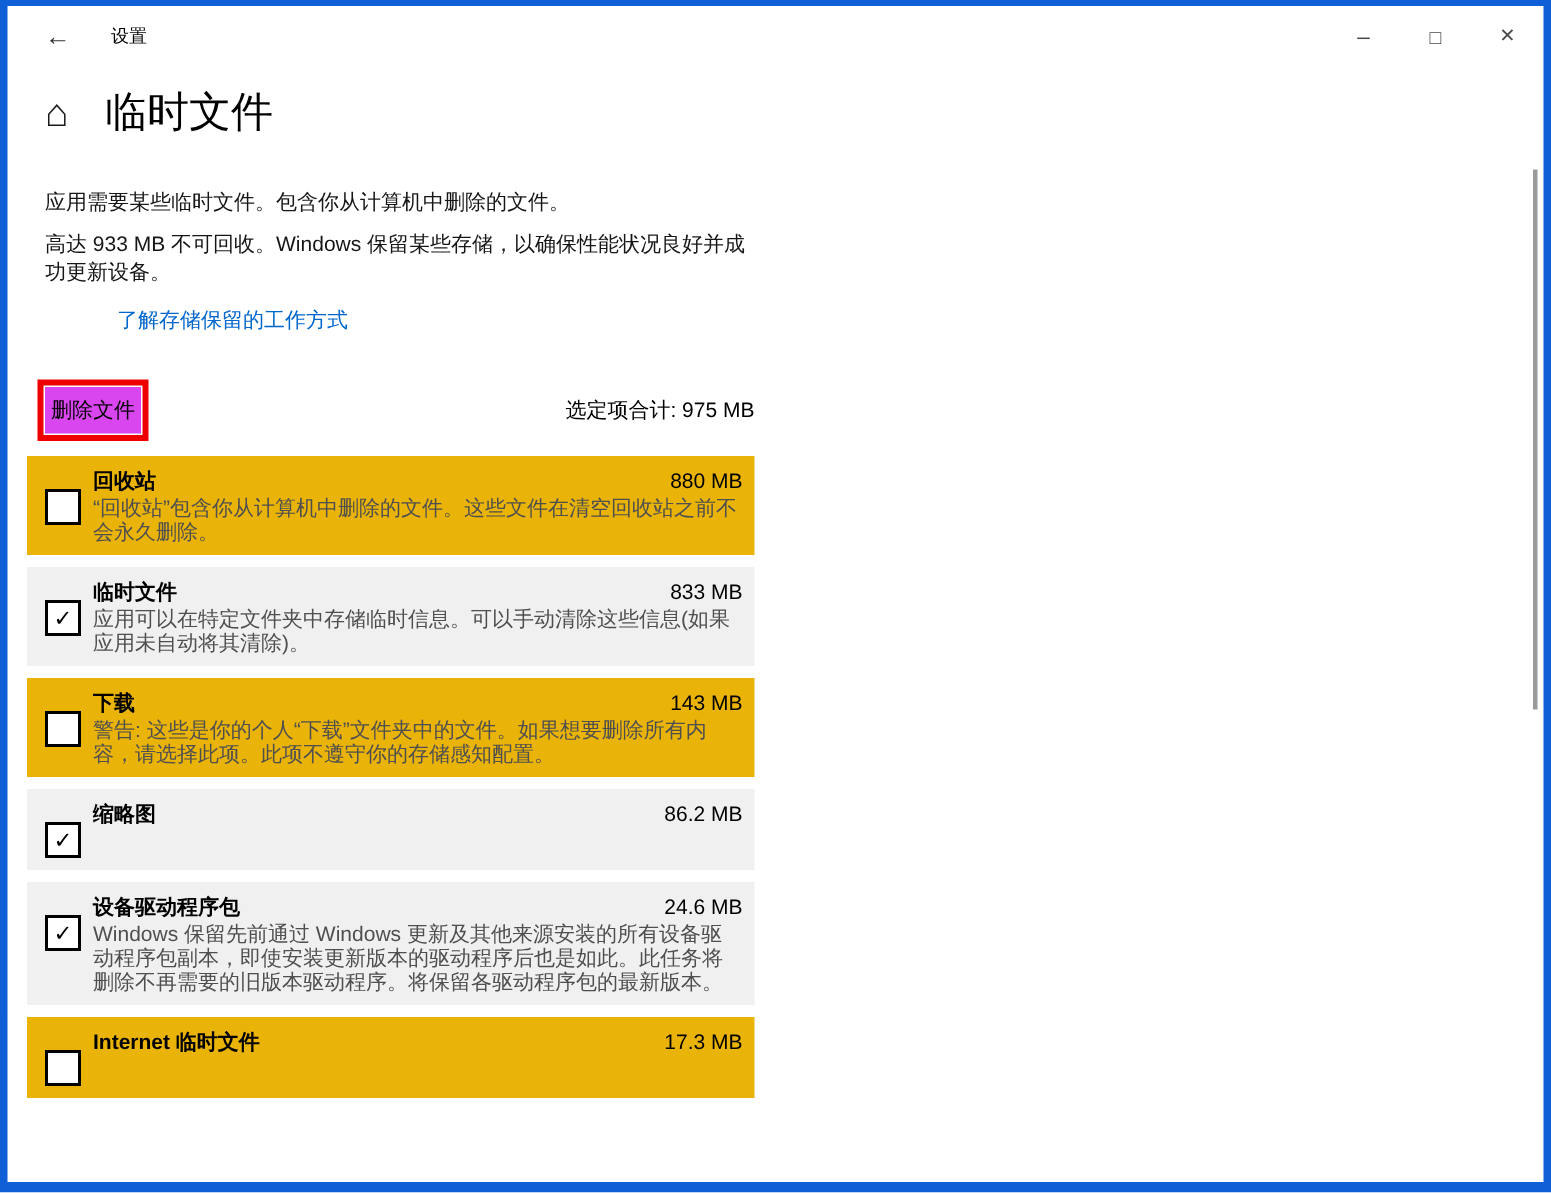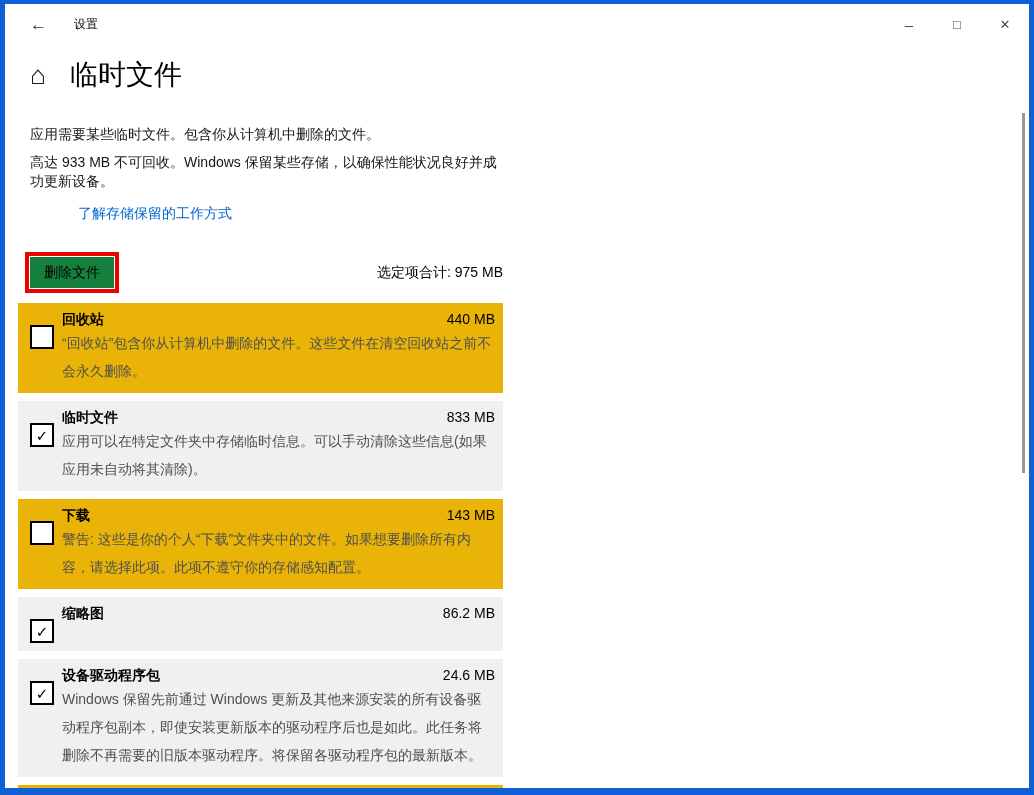--- a/index.html
+++ b/index.html
@@ -34,36 +34,36 @@
 
   .intro{margin:34px 0 0;font-size:14px;color:#161616;line-height:19px;width:473px;}
   .note{margin:9px 0 0;font-size:14px;color:#161616;line-height:19px;width:473px;}
   .learn-link{display:inline-block;margin-top:14px;font-size:14px;color:#0066cc;
               text-decoration:none;line-height:17px;margin-left:48px;}
 
   
   .action-row{width:473px;margin-top:30px;display:flex;justify-content:space-between;
               align-items:center;}
   .annotation-box{display:inline-block;border:4px solid #ee0000;padding:1px;margin-left:-5px;}
-  .delete-btn{background:#15803d;border:none;font-family:inherit;font-size:14px;color:#000;
-              padding:7px 14px;line-height:17px;cursor:default;}
+  .delete-btn{background:#d946ef;border:none;font-family:inherit;font-size:14px;color:#000;
+              padding:7px 4px;line-height:17px;cursor:default;}
   .total-label{font-size:14px;color:#000;}
 
   
   .list{margin:10px 0 0 -12px;width:485px;}
   .row{display:flex;box-sizing:border-box;padding:6px 8px 8px 12px;margin-bottom:8px;background:#eab308;}
   .row[data-variant="selected"]{background:#f0f0f0;}
   .checkbox{flex:none;width:20px;height:20px;margin-top:16px;border:2px solid #000;background:#fff;
             display:flex;align-items:center;justify-content:center;}
   .check-glyph{font-size:15px;line-height:1;color:#000;}
   .row-body{flex:1;margin-left:8px;min-width:0;}
   .row-head{display:flex;justify-content:space-between;font-size:14px;line-height:20px;}
   .row-title{font-weight:bold;color:#000;}
   .row-size{color:#000;font-weight:400;white-space:nowrap;margin-left:8px;}
-  .row-desc{font-size:14px;line-height:28px;color:#4f4f4f;}
+  .row-desc{font-size:14px;line-height:16px;color:#4f4f4f;}
 
   
   .scroll-thumb{position:absolute;right:4px;top:109px;width:3px;height:360px;background:#9a9a9a;}
 </style>
 </head>
 <body>
 
 <div class="window">
 
   <div class="titlebar">
@@ -96,21 +96,21 @@
 
     <div class="list">
 
       <div class="row" data-variant="unselected">
         <div class="checkbox">
           <span class="check-glyph"></span>
         </div>
         <div class="row-body">
           <div class="row-head">
             <span class="row-title">回收站</span>
-            <span class="row-size">440 MB</span>
+            <span class="row-size">880 MB</span>
           </div>
           <div class="row-desc">“回收站”包含你从计算机中删除的文件。这些文件在清空回收站之前不会永久删除。</div>
         </div>
       </div>
 
       <div class="row" data-variant="selected">
         <div class="checkbox">
           <span class="check-glyph">✓</span>
         </div>
         <div class="row-body">

